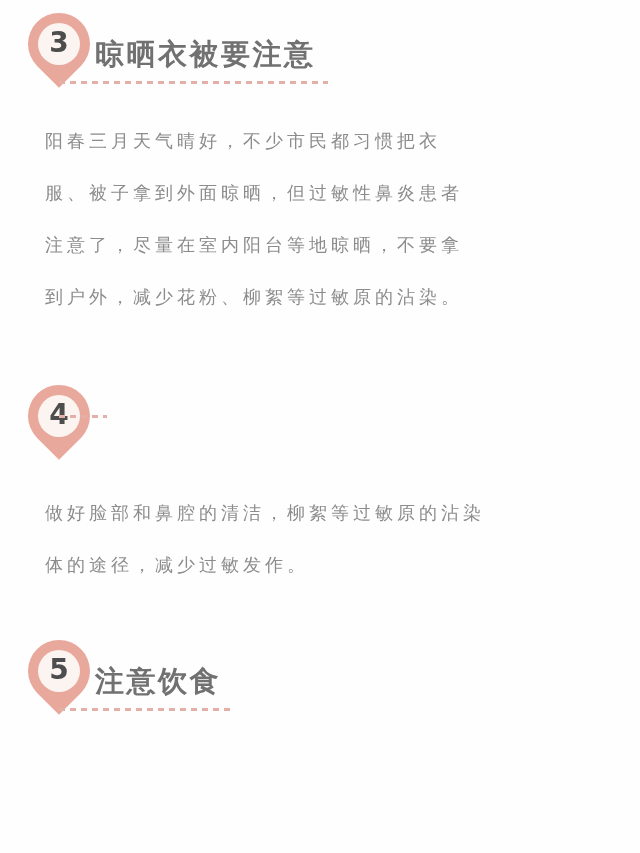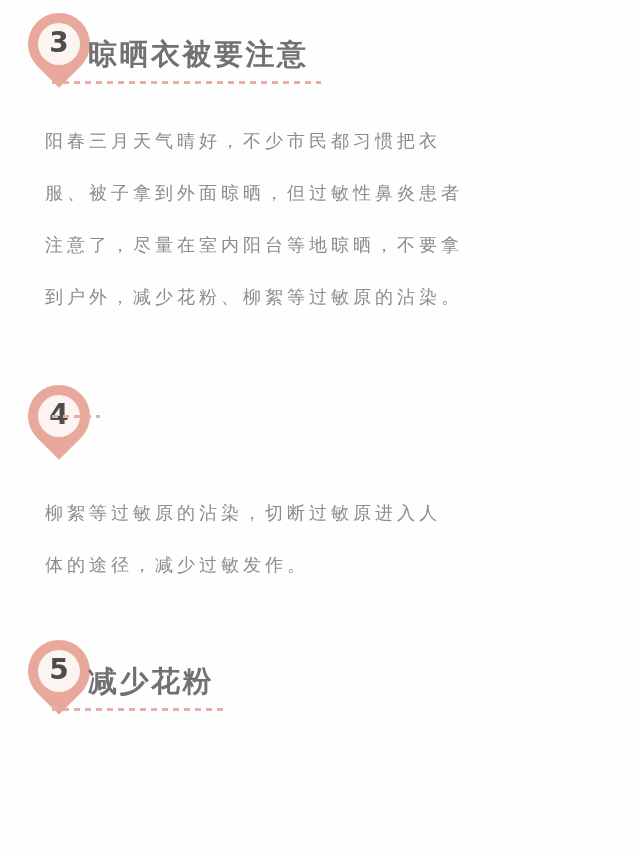--- a/index.html
+++ b/index.html
@@ -60,21 +60,21 @@
   }
   .pin-number {
     font-size: 28px;
     font-weight: bold;
     color: var(--number-color);
     line-height: 1;
     margin-top: -2px;
   }
   .hwrap {
     position: absolute;
-    left: 88px;
+    left: 95px;
     top: 22px;
     display: inline-block;
     text-align: center;
   }
   .heading {
     font-size: 29px;
     line-height: 38px;
     font-weight: bold;
     letter-spacing: 2.5px;
     color: var(--heading-color);
@@ -130,32 +130,32 @@
       <div class="pin">
         <div class="pin-drop"></div>
         <div class="pin-inner">
           <span class="pin-number">4</span>
         </div>
       </div>
       <div class="hwrap">
         <div class="dash"></div>
       </div>
     </div>
-    <p class="body-text">柳絮等过敏原的沾染，切断过敏原进入人
+    <p class="body-text">做好脸部和鼻腔的清洁，柳絮等过敏原的沾染
 体的途径，减少过敏发作。</p>
   </section>
 
   <section class="section section-5">
     <div class="section-header">
       <div class="pin">
         <div class="pin-drop"></div>
         <div class="pin-inner">
           <span class="pin-number">5</span>
         </div>
       </div>
       <div class="hwrap">
-        <div class="heading">减少花粉</div>
+        <div class="heading">注意饮食</div>
         <div class="dash"></div>
       </div>
     </div>
   </section>
 
 </div>
 
 </body></html>

